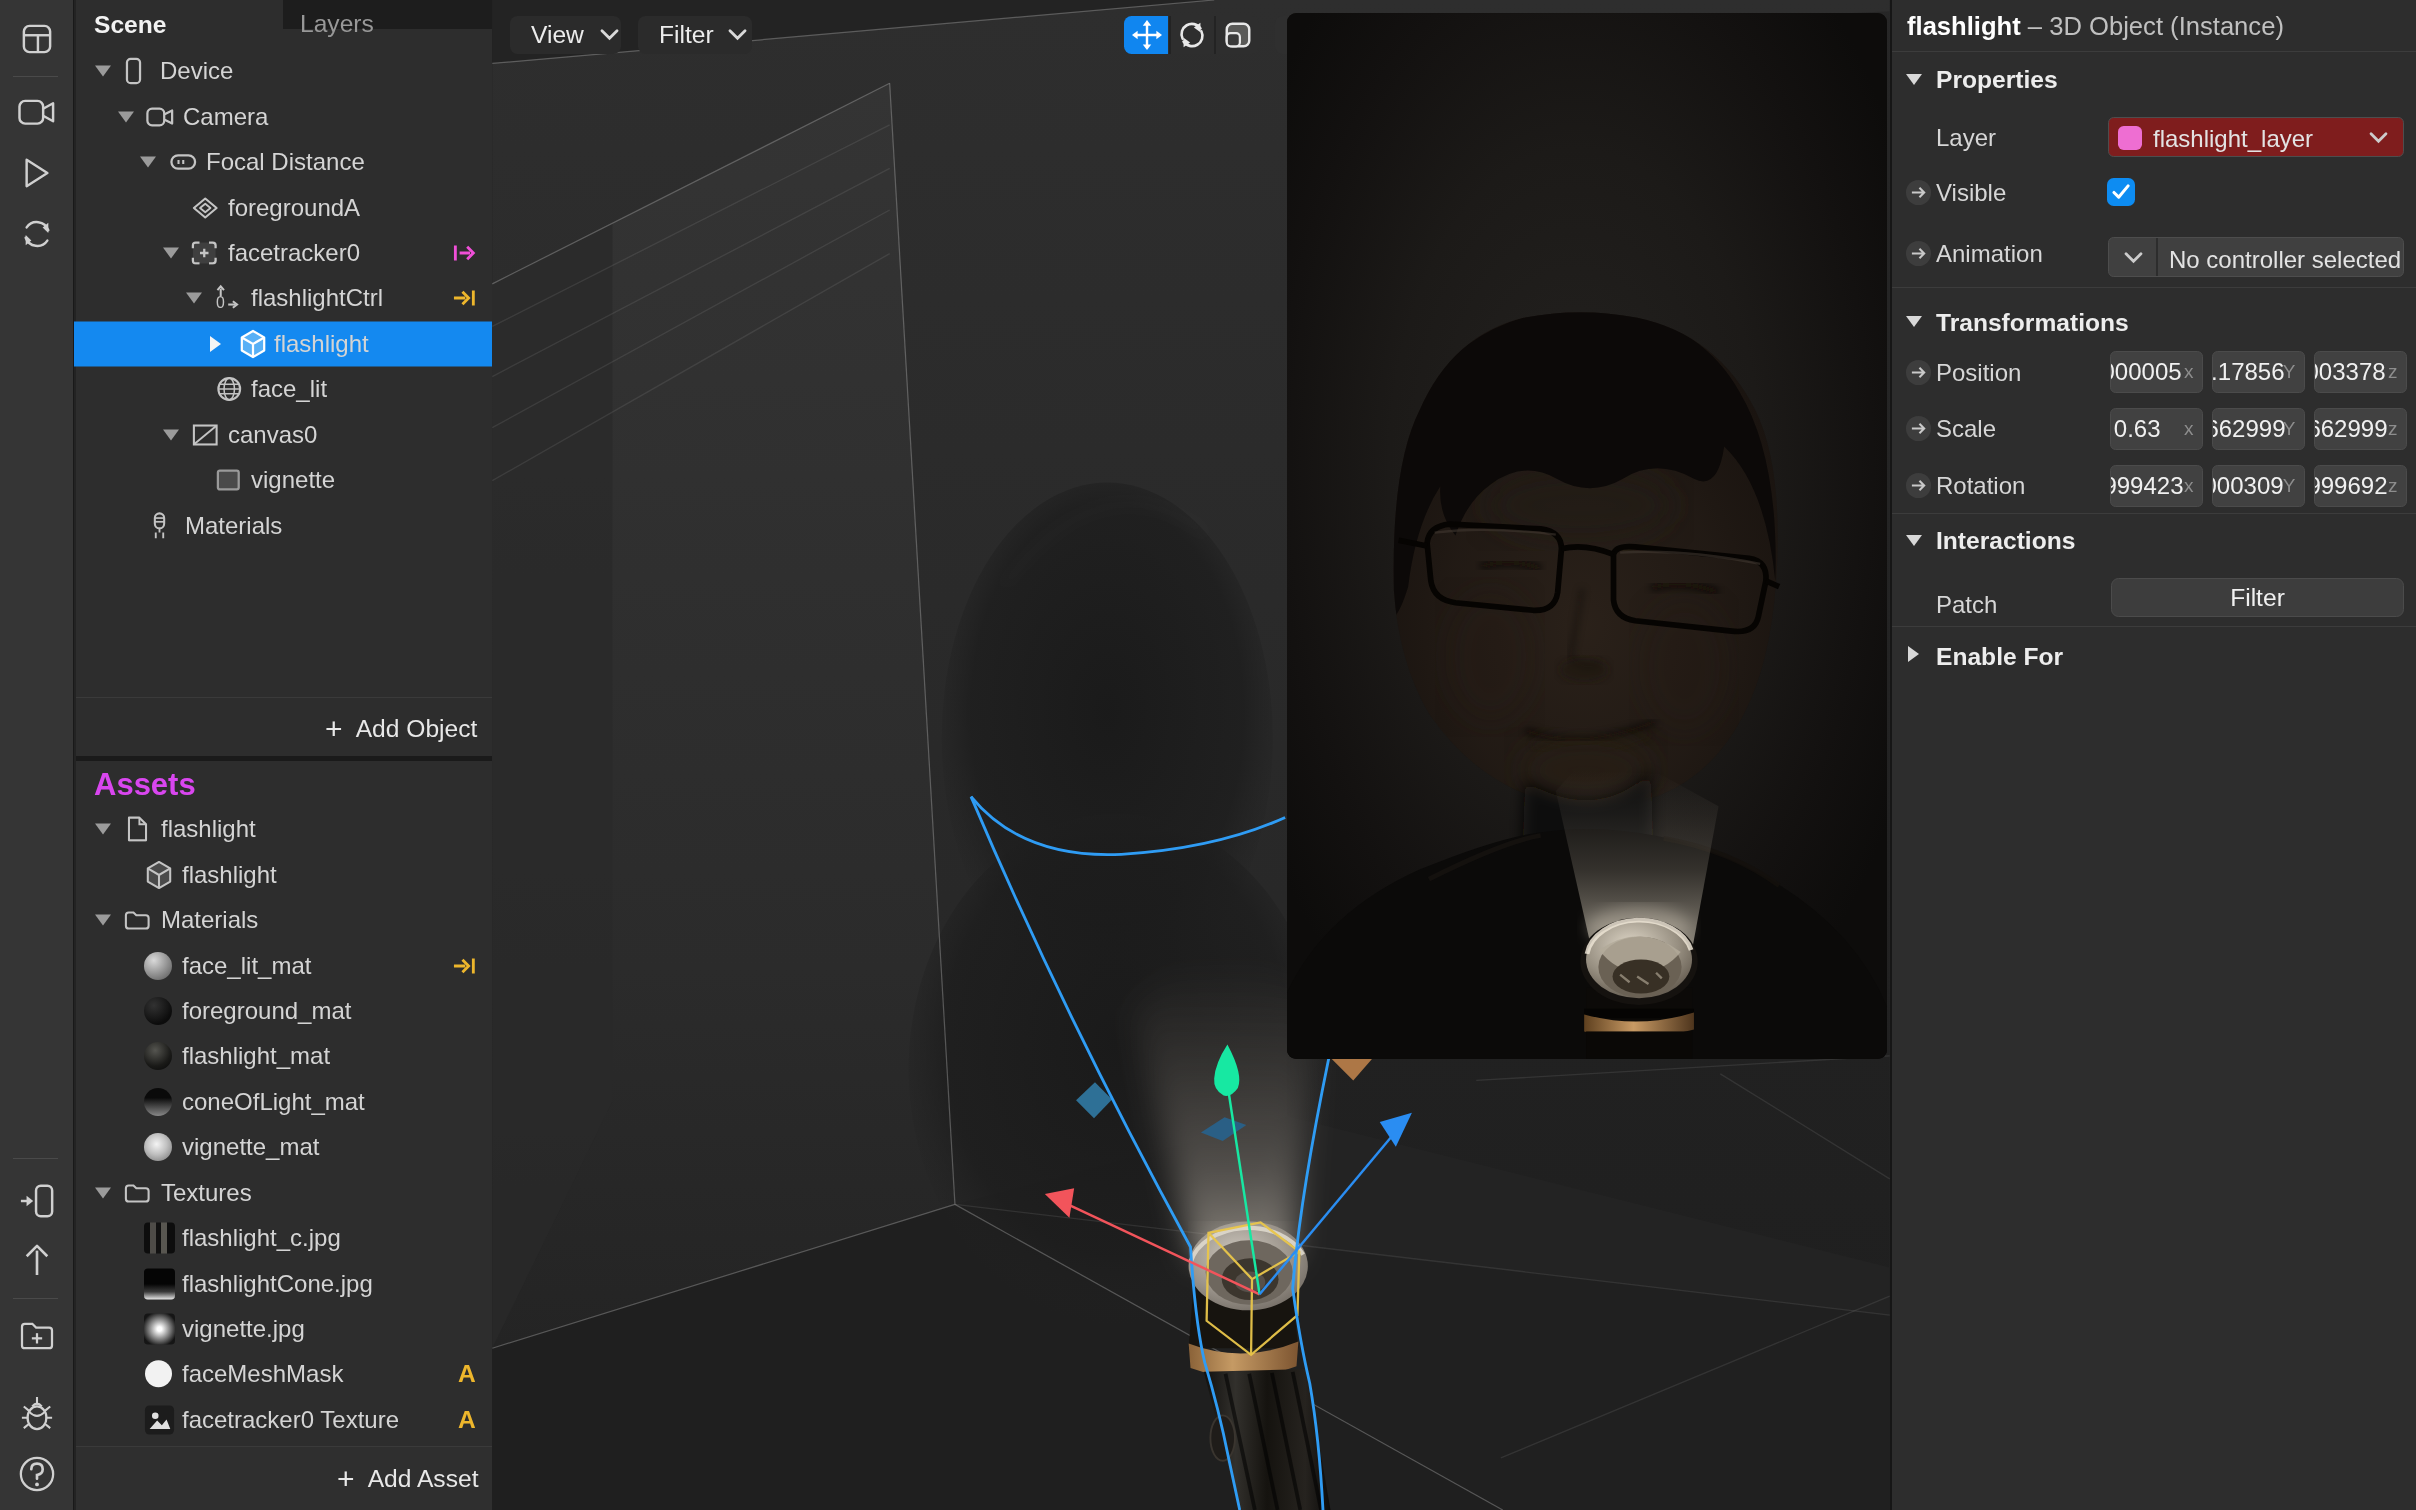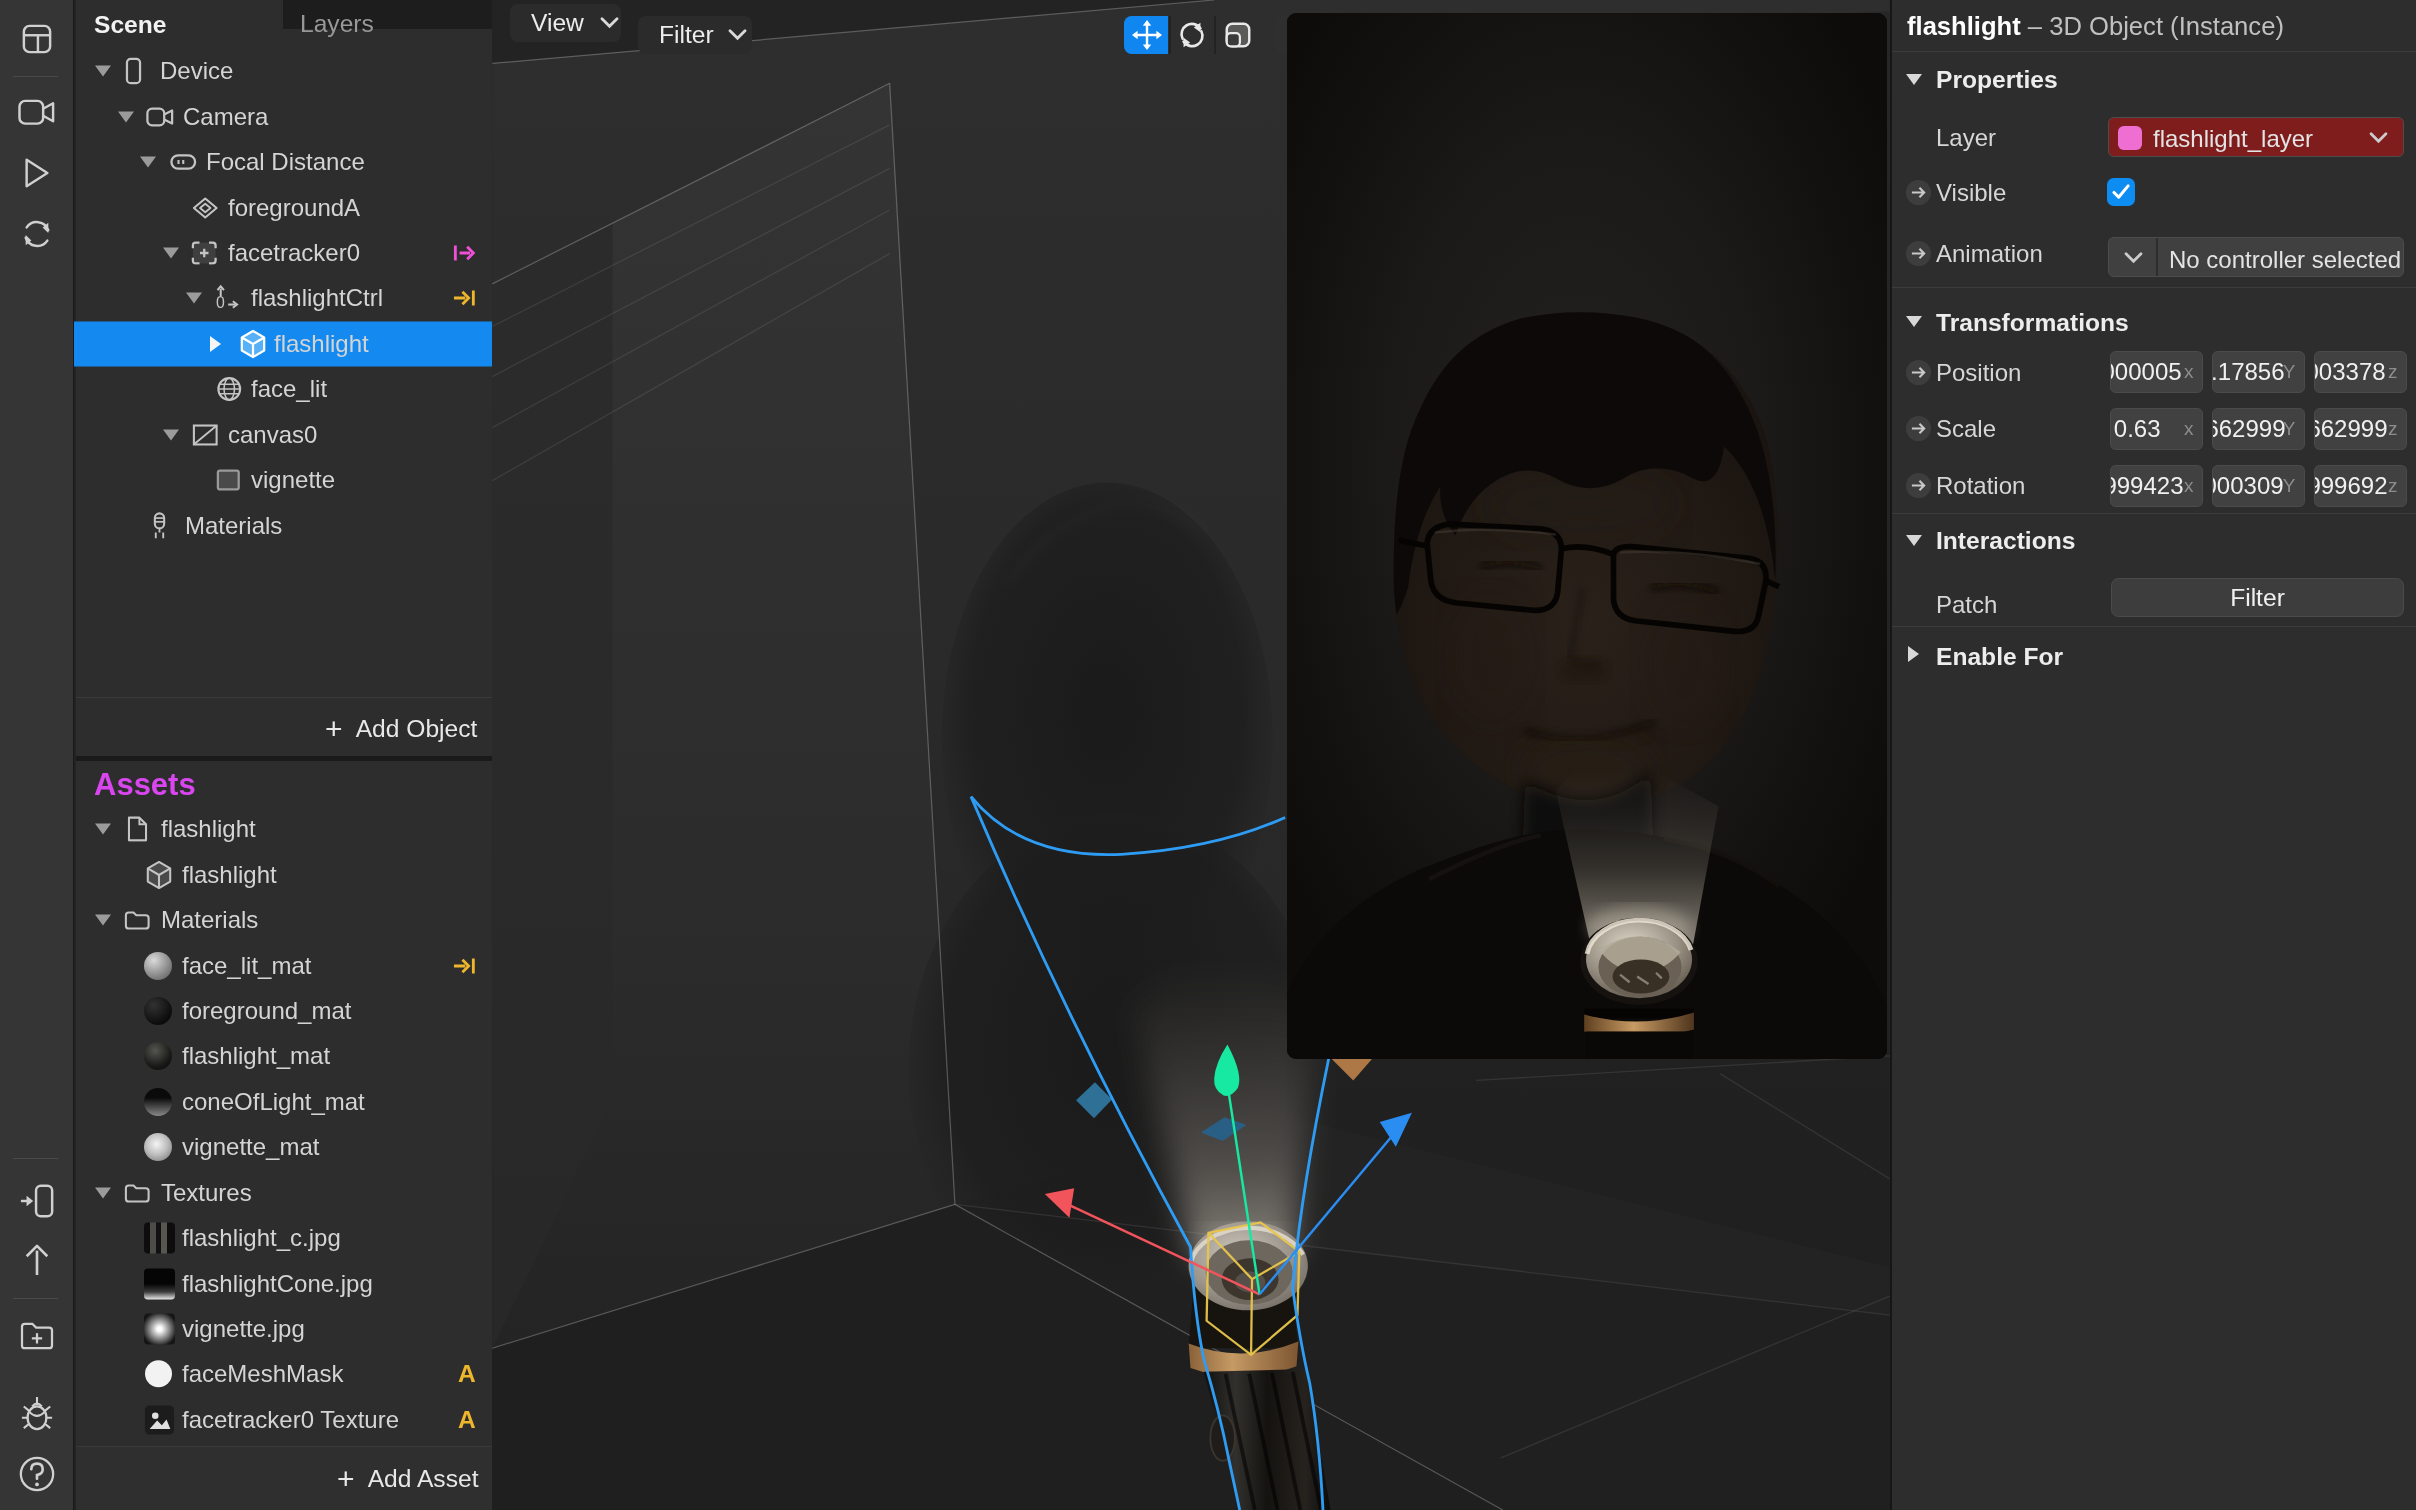--- a/index.html
+++ b/index.html
@@ -180,21 +180,21 @@
     <line x1="811" y1="1368" x2="606" y2="1272" stroke="#f2545b"></line>
     <line x1="811" y1="1368" x2="777" y2="1146" stroke="#17e8a2"></line>
     <line x1="811" y1="1368" x2="955" y2="1196" stroke="#2a8df2"></line>
   </g>
   <polygon points="584,1262 615,1256 610,1287" fill="#f2545b"></polygon>
   <path d="M777,1104 Q794,1136 788,1150 Q781,1160 773,1158 Q762,1152 763,1140 Q764,1124 777,1104 Z" fill="#17e8a2"></path>
   <polygon points="972,1176 938,1186 955,1212" fill="#2a8df2"></polygon>
 </svg>
 </div>
 
-<div class="vbtn" style="left:510px;top:4px;width:111px;padding-left:21px;">View
+<div class="vbtn" style="left:510px;top:16px;width:111px;padding-left:21px;">View
   <svg width="21" height="13.2" viewBox="0 0 22 14" style="margin-left:15px;">
     <path d="M3,3 L11,11 L19,3" stroke="#d9d9d9" stroke-width="3" fill="none" stroke-linecap="round"></path>
     </svg>
 </div>
 <div class="vbtn" style="left:638px;top:16px;width:114px;padding-left:21px;">Filter
   <svg width="21" height="13.2" viewBox="0 0 22 14" style="margin-left:13.2px;">
     <path d="M3,3 L11,11 L19,3" stroke="#d9d9d9" stroke-width="3" fill="none" stroke-linecap="round"></path>
     </svg>
 </div>
 <div class="vbtn" style="left:1124px;top:16px;width:135px;background:#2e2e2e;"></div>

